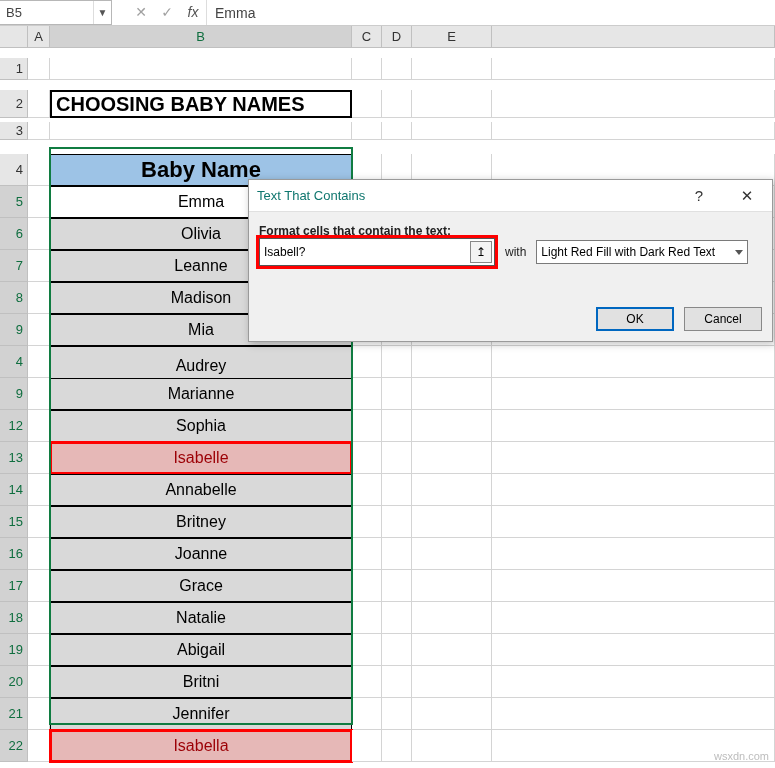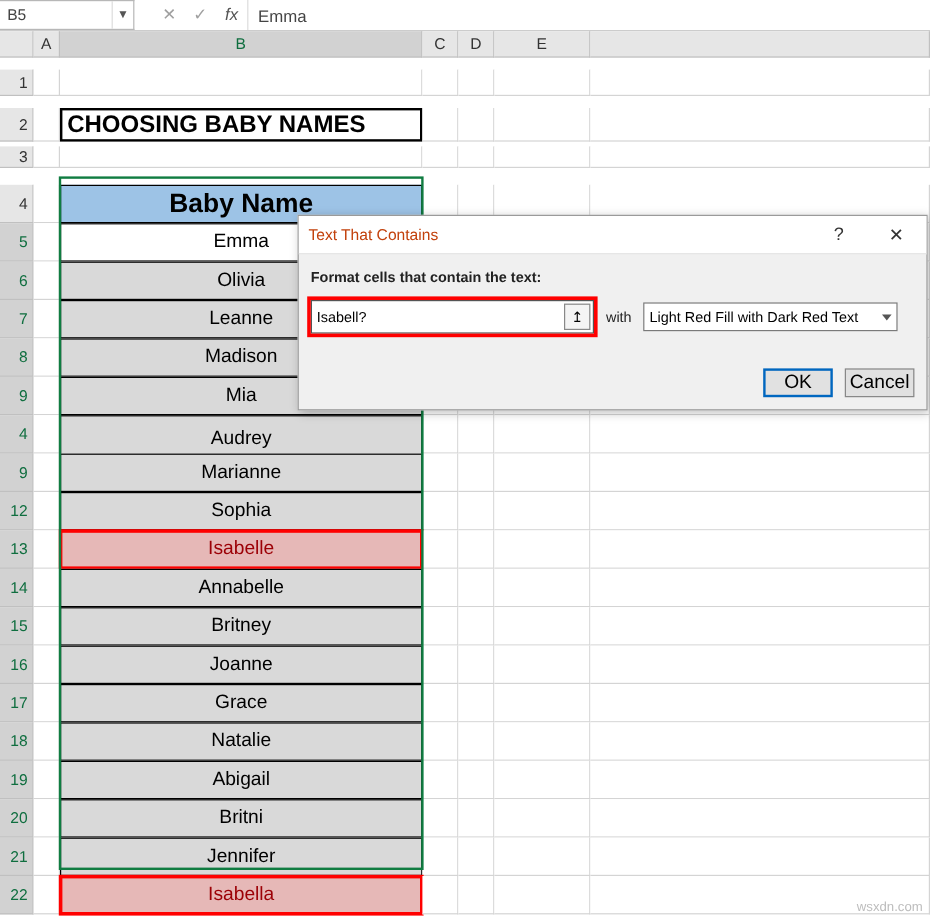--- a/index.html
+++ b/index.html
@@ -164,27 +164,27 @@
     font-size: 12px;
   }
   .dlg-title {
     height: 32px;
     background: #fff;
     display: flex;
     align-items: center;
     padding: 0 8px;
     border-bottom: 1px solid #e0e0e0;
   }
-  .dlg-title-text { flex:1; font-size: 13px; color:#c2410c; }
+  .dlg-title-text { flex:1; font-size: 13px; color:#0f766e; }
   .dlg-title-btns { display:flex; gap:14px; }
   .dlg-title-btn { width:34px; height:28px; display:flex; align-items:center; justify-content:center; font-size:15px; color:#333; }
   .dlg-body {
     padding: 12px 10px 8px 10px;
   }
-  .dlg-label { font-weight: bold; font-size: 12px; margin-bottom: 12px; color:#222;}
+  .dlg-label { font-weight: bold; font-size: 12px; margin-bottom: 0; color:#222;}
   .dlg-row { display:flex; align-items:center; gap:10px; }
   .text-input-wrap {
     display:flex; align-items:center;
     width: 236px;
     height: 28px;
     background:#fff;
     border:1px solid #555;
     outline: 3px solid #ff0000;
     outline-offset: 0px;
   }
@@ -222,24 +222,24 @@
     border-top:5px solid #555;
   }
   .dlg-btns {
     margin-top: auto;
     padding: 10px;
     display:flex;
     justify-content:flex-end;
     gap:10px;
   }
   .dlg-btn {
-    width: 58px; height: 24px;
+    width: 78px; height: 24px;
     border:1px solid #888;
     background:#e1e1e1;
-    font-size:16px;
+    font-size:12px;
     display:flex; align-items:center; justify-content:center;
   }
   .dlg-btn.primary {
     border:2px solid #0067c0;
     background:#e1e1e1;
   }
   .watermark {
     position:absolute; right:6px; bottom:6px;
     font-size:11px; color:#bdbdbd;
   }

